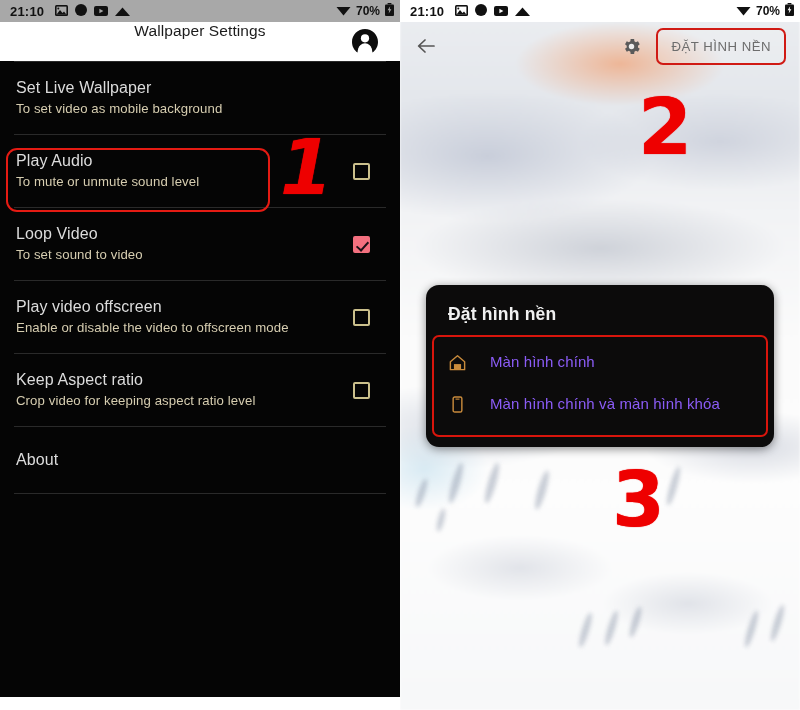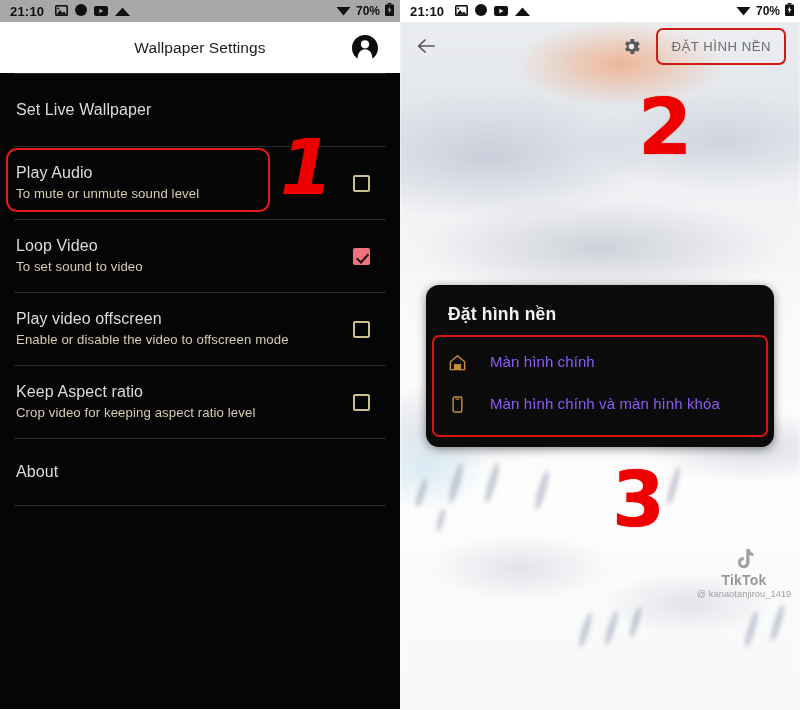--- a/index.html
+++ b/index.html
@@ -22,22 +22,22 @@
   }
   .statusbar.light{background:#ffffff;color:#111;}
   .sb-time{letter-spacing:.2px;font-size:13px;}
   .sb-left-icons{display:flex;align-items:center;gap:7px;margin-left:11px;}
   .sb-right{margin-left:auto;display:flex;align-items:center;gap:5px;}
   .sb-batt{font-size:12px;font-weight:bold;}
   .ic{display:inline-block;}
 
   
   .appbar{
-    height:51px;background:#ffffff;position:relative;
-    display:flex;align-items:center;justify-content:center;
+    height:39px;background:#ffffff;position:relative;
+    display:flex;align-items:flex-start;justify-content:center;
   }
   .appbar-title{
     font-size:15.5px;color:#1b1b1b;font-weight:400;letter-spacing:.1px;
   }
   .avatar{
     position:absolute;right:20px;top:50%;transform:translateY(-50%);
     width:30px;height:30px;
   }
 
   
@@ -230,20 +230,21 @@
       </span>
     </div>
 
     <div class="settings">
 
       <div class="divider"></div>
 
       <div class="row" style="min-height:72px;">
         <div class="row-texts">
           <div class="row-title">Set Live Wallpaper</div>
+          <div class="row-sub">To set video as mobile background</div>
         </div>
       </div>
       <div class="divider"></div>
 
       <div class="row" style="min-height:72px;">
         <div class="row-texts">
           <div class="row-title">Play Audio</div>
           <div class="row-sub">To mute or unmute sound level</div>
         </div>
         <span class="cbox"></span>
@@ -389,24 +390,15 @@
             </svg>
           </span>
           <span class="dlg-label" style="max-width:250px;">Màn hình chính và màn hình khóa</span>
         </div>
 
       </div>
     </div>
 
     <div class="annot" style="left:212px;top:462px;font-size:76px;font-style:normal;">3</div>
 
-    <div class="tiktok">
-      <div class="tk-note">
-        <svg width="24" height="26" viewBox="0 0 24 26">
-          <path d="M14.4 1 h3.1 c.3 2.3 1.6 3.9 3.9 4.1 v3.1 c-1.4 .1-2.6-.3-3.9-1.1 v6.9 c0 3.6-2.4 6.3-5.9 6.3 -3.2 0-5.6-2.5-5.6-5.7 0-3.3 2.5-5.6 5.7-5.5 v3.2 c-1.5-.2-2.7 .9-2.7 2.4 0 1.4 1.1 2.5 2.5 2.5 1.5 0 2.6-1.1 2.6-2.9 z" fill="#6b6b6b"></path>
-        </svg>
-      </div>
-      <div class="tk-word">TikTok</div>
-      <div class="tk-user">@ kanaotanjirou_1419</div>
-    </div>
 
   </div>
 </div>
 
 </body></html>

